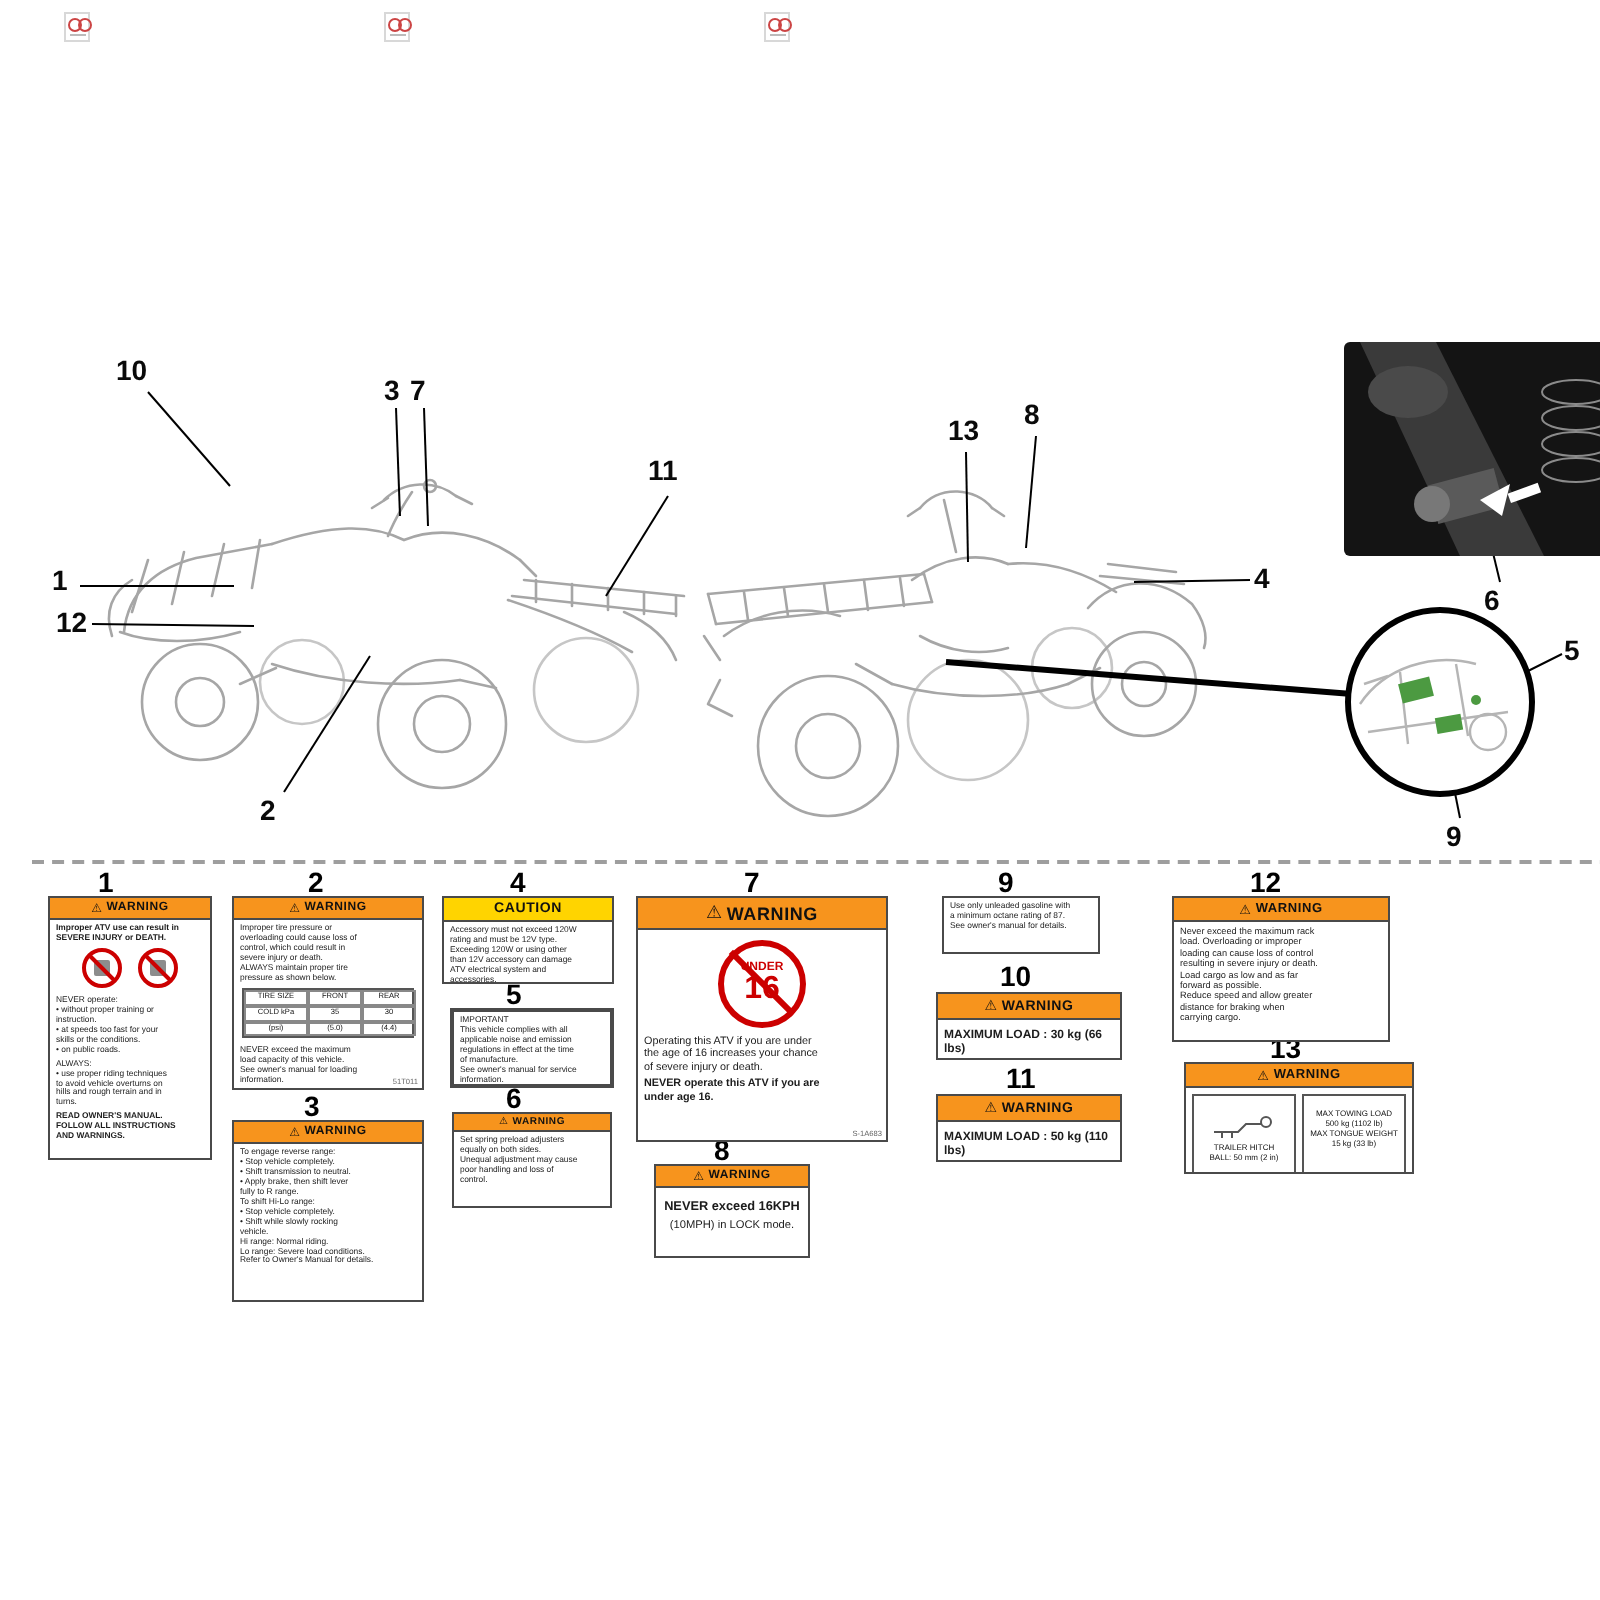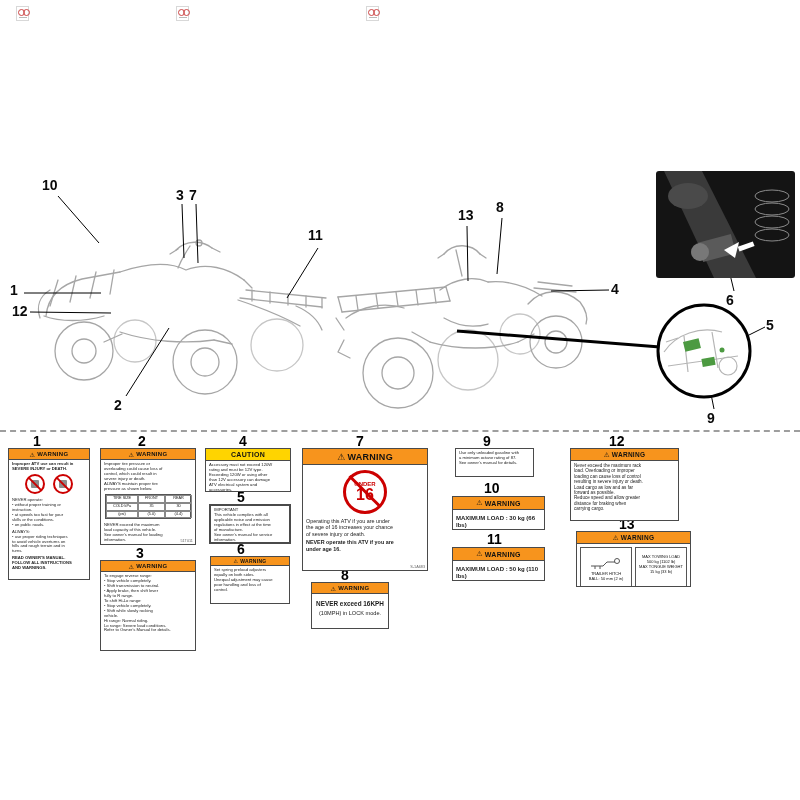--- a/index.html
+++ b/index.html
@@ -32,21 +32,21 @@
   .l13-body{display:flex;gap:3px;padding:3px;}
   .l13-box{border:1px solid #555;flex:1;font-size:4px;line-height:1.25;white-space:pre-line;padding:1px 2px;text-align:center;}
   .artifact{position:absolute;width:13px;height:15px;background:#fff;border:1px solid #d8d8d8;box-sizing:border-box;}
   .artifact .dotA,.artifact .dotB{position:absolute;width:5px;height:5px;border:1px solid #cc4444;border-radius:50%;top:2px;}
   .artifact .dotA{left:1px;} .artifact .dotB{left:6px;}
   .artifact .bar{position:absolute;left:2px;bottom:2px;width:8px;height:1.5px;background:#bbb;}
 </style>
 </head>
 <body>
 
-<div class="abs" style="left:0;top:0;width:712px;height:800px">
+<div class="abs" style="left:16px;top:0;width:712px;height:800px">
 
   <svg class="abs" style="left:0;top:0" width="800" height="432" viewBox="0 0 800 432">
     <defs>
       <clipPath id="mag">
           <circle cx="704" cy="351" r="44"></circle>
         </clipPath>
       <clipPath id="ph">
           <rect x="656" y="171" width="139" height="107" rx="3"></rect>
         </clipPath>
     </defs>

